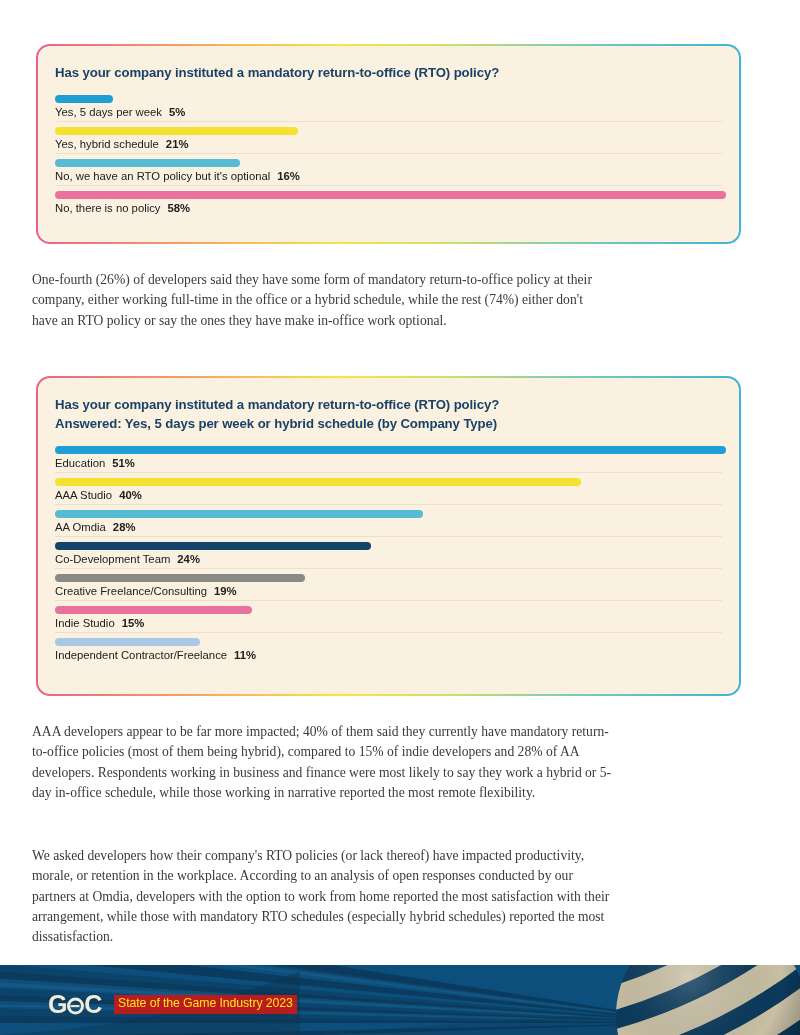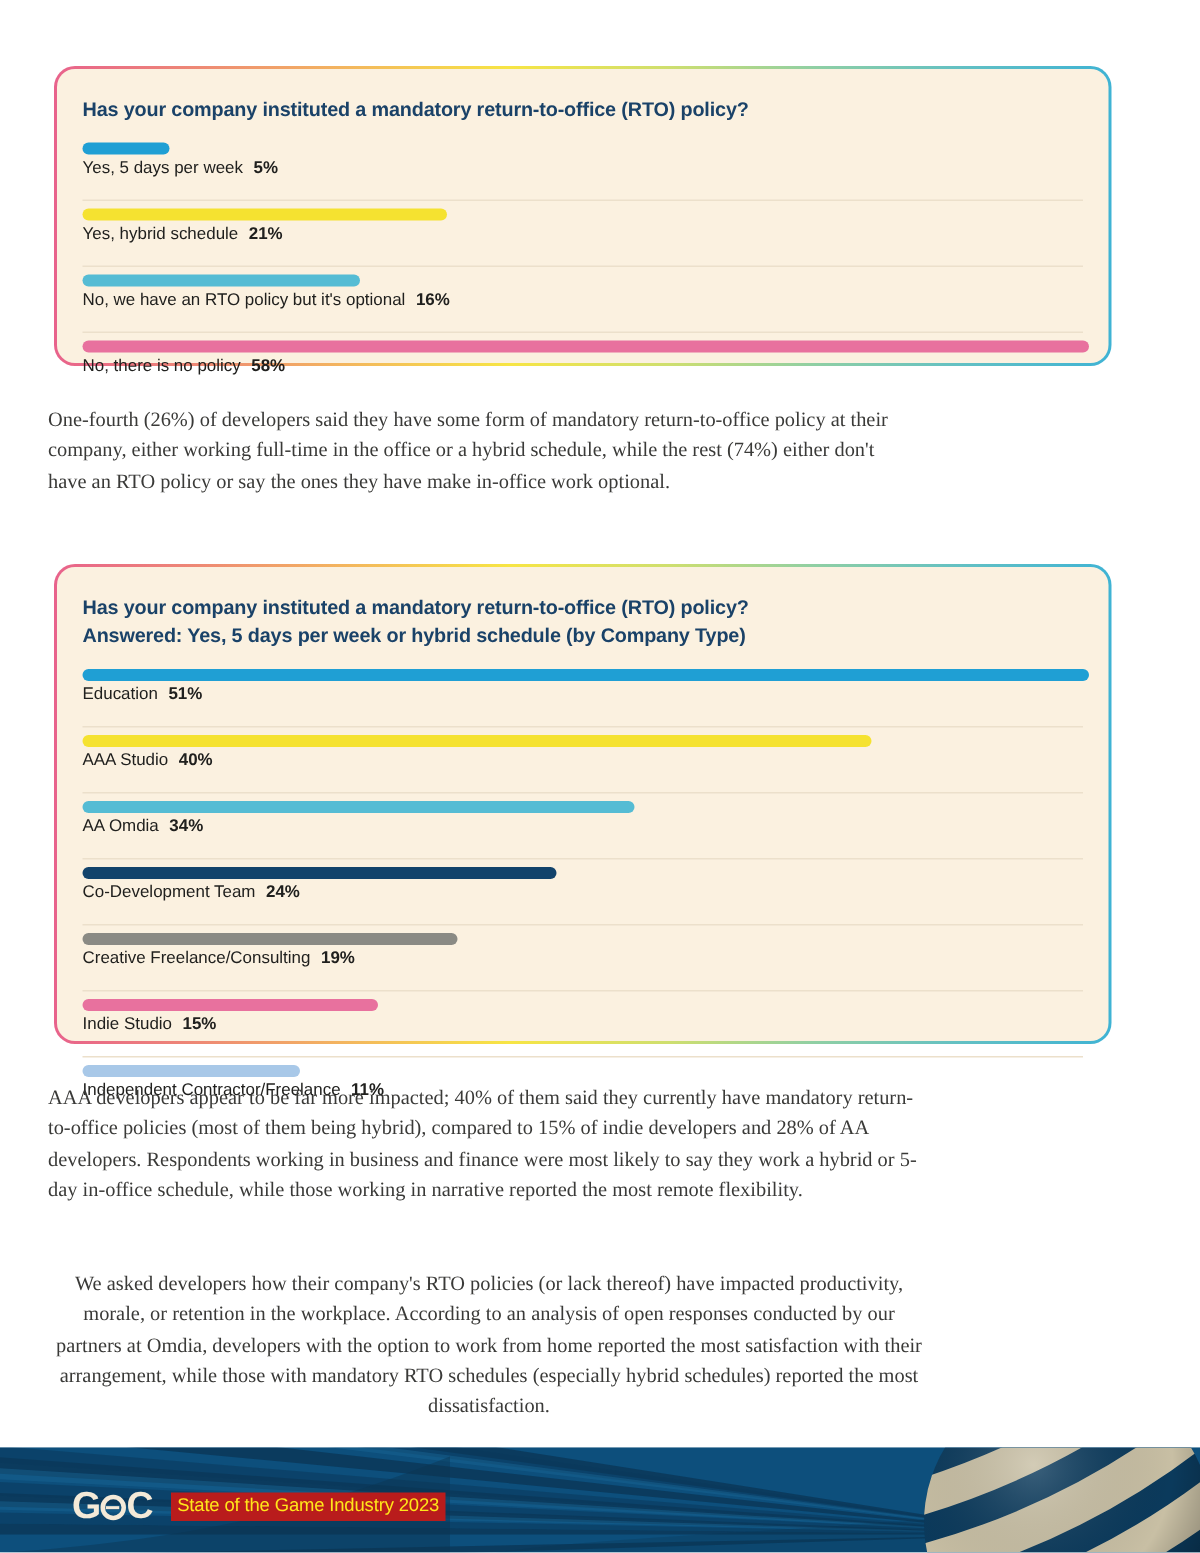--- a/index.html
+++ b/index.html
@@ -59,42 +59,42 @@
   .bar {
     height: 8px;
     border-radius: 4px;
     margin-bottom: 3px;
     min-width: 8px;
   }
   .bar-label {
     font-family: "Liberation Sans", sans-serif;
     font-size: 11.3px;
     color: #20201e;
-    padding-bottom: 15px;
+    padding-bottom: 3px;
     border-bottom: 1px solid #ece0cb;
     margin-bottom: 5px;
     white-space: nowrap;
   }
   .bar-row:last-child .bar-label { border-bottom: none; }
   .bar-label .val { font-weight: bold; margin-left: 7px; }
 
   
   .para {
     position: absolute;
     left: 32px;
     width: 590px;
     font-family: "Liberation Serif", serif;
     font-size: 13.6px;
     line-height: 20.3px;
     color: #3a3a38;
     margin: 0;
   }
   #para-1 { top: 270px; width: 578px; }
   #para-2 { top: 722px; width: 588px; font-family: Liberation Serif, serif; }
-  #para-3 { top: 846px; width: 588px; text-align: center; }
+  #para-3 { top: 846px; width: 588px; }
 
   
   .footer {
     position: absolute;
     left: 0;
     top: 965px;
     width: 800px;
     height: 70px;
     overflow: hidden;
     background: #0d4f7c;
@@ -204,21 +204,21 @@
           <li class="bar-row">
             <div class="bar" style="background: rgb(31, 159, 212); width: 671px;"></div>
             <div class="bar-label"><span>Education</span><span class="val">51%</span></div>
           </li>
           <li class="bar-row">
             <div class="bar" style="background: rgb(245, 226, 48); width: 526px;"></div>
             <div class="bar-label"><span>AAA Studio</span><span class="val">40%</span></div>
           </li>
           <li class="bar-row">
             <div class="bar" style="background: rgb(85, 188, 212); width: 368px;"></div>
-            <div class="bar-label"><span>AA Omdia</span><span class="val">34%</span></div>
+            <div class="bar-label"><span>AA Omdia</span><span class="val">28%</span></div>
           </li>
           <li class="bar-row">
             <div class="bar" style="background: rgb(18, 67, 107); width: 316px;"></div>
             <div class="bar-label"><span>Co-Development Team</span><span class="val">24%</span></div>
           </li>
           <li class="bar-row">
             <div class="bar" style="background: rgb(138, 138, 132); width: 250px;"></div>
             <div class="bar-label"><span>Creative Freelance/Consulting</span><span class="val">19%</span></div>
           </li>
           <li class="bar-row">

